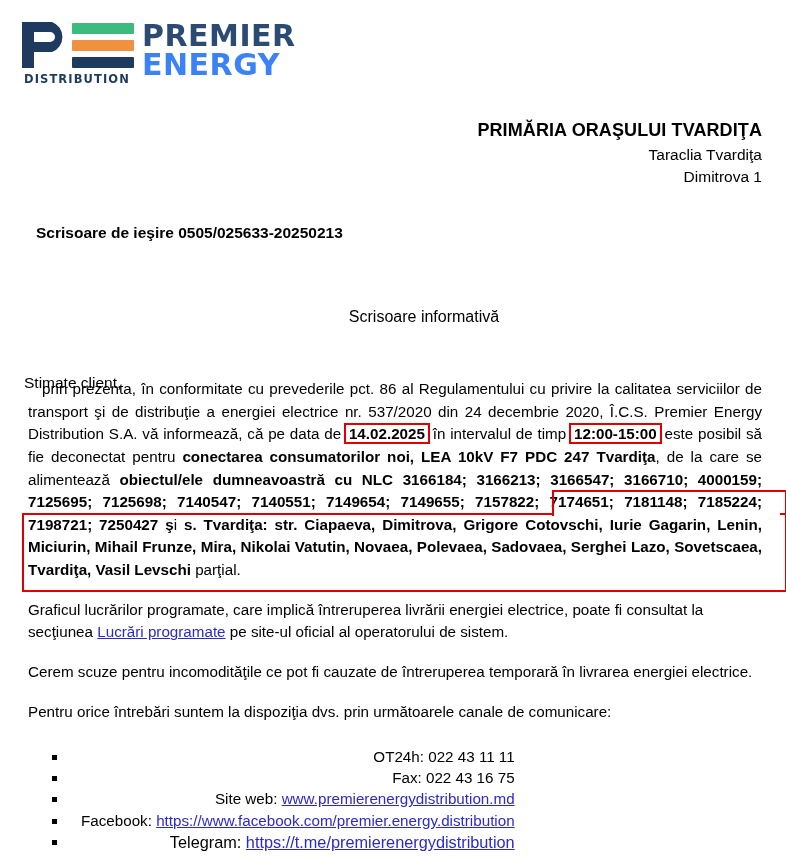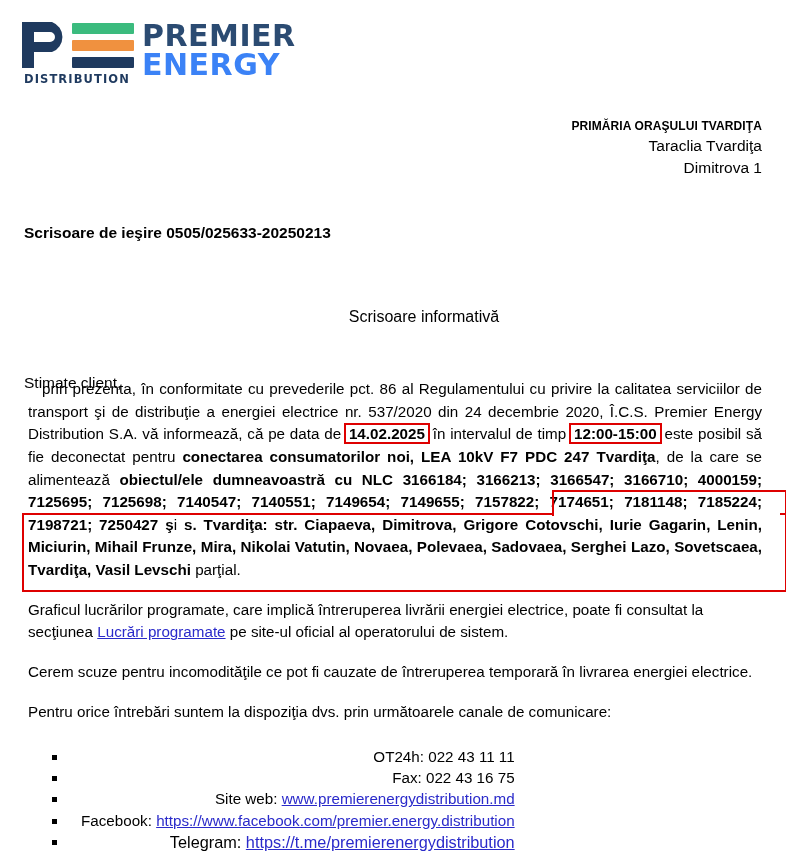--- a/index.html
+++ b/index.html
@@ -73,29 +73,29 @@
   .addressee {
     position: absolute;
     right: 24px;
     top: 118px;
     text-align: right;
     font-size: 15.5px;
     line-height: 1.42;
   }
   .addressee .a-name {
     font-weight: bold;
-    font-size: 12px;
+    font-size: 18px;
     letter-spacing: 0.1px;
     padding-left: 44px;
   }
 
   
   .ref-line {
     position: absolute;
-    left: 24px;
+    left: 36px;
     top: 224px;
     font-size: 15.5px;
     font-weight: bold;
     text-align: center;
   }
 
   
   .doc-title {
     position: absolute;
     left: 0;

